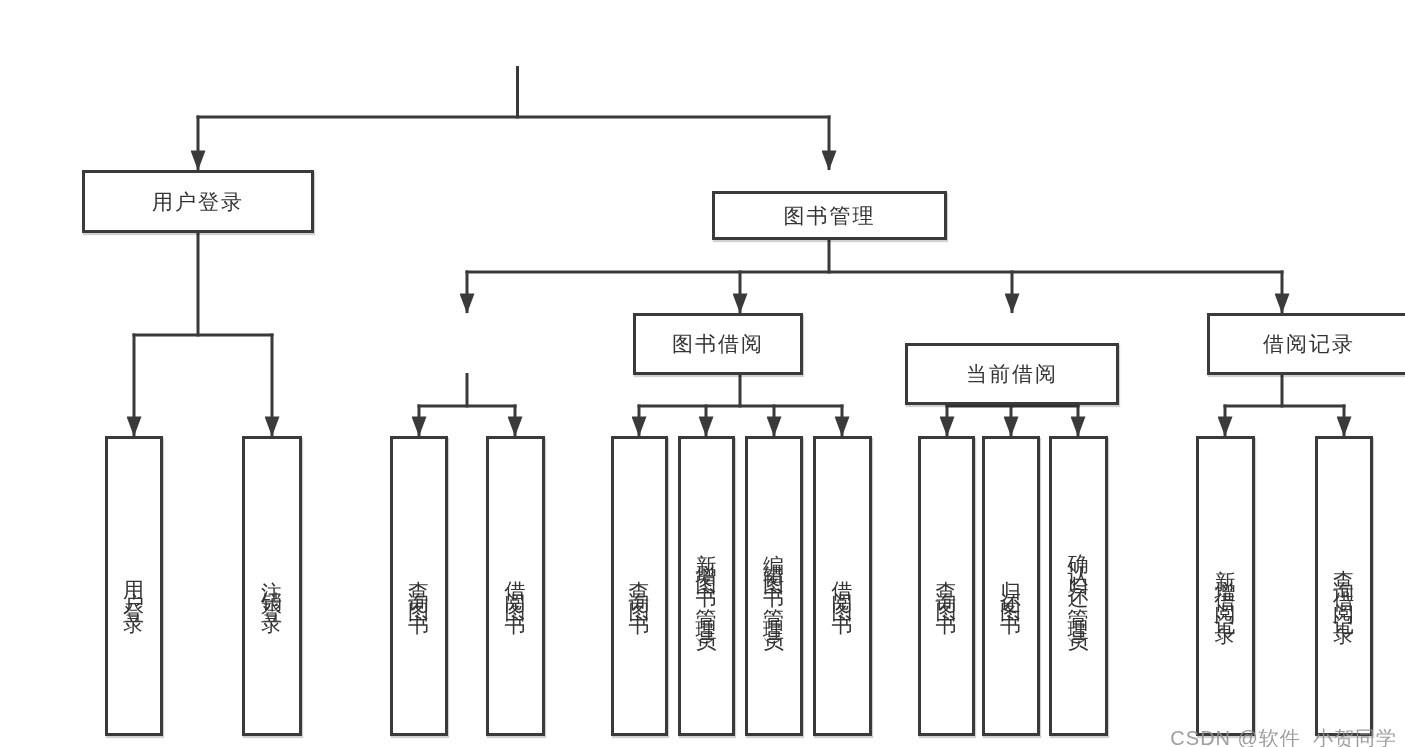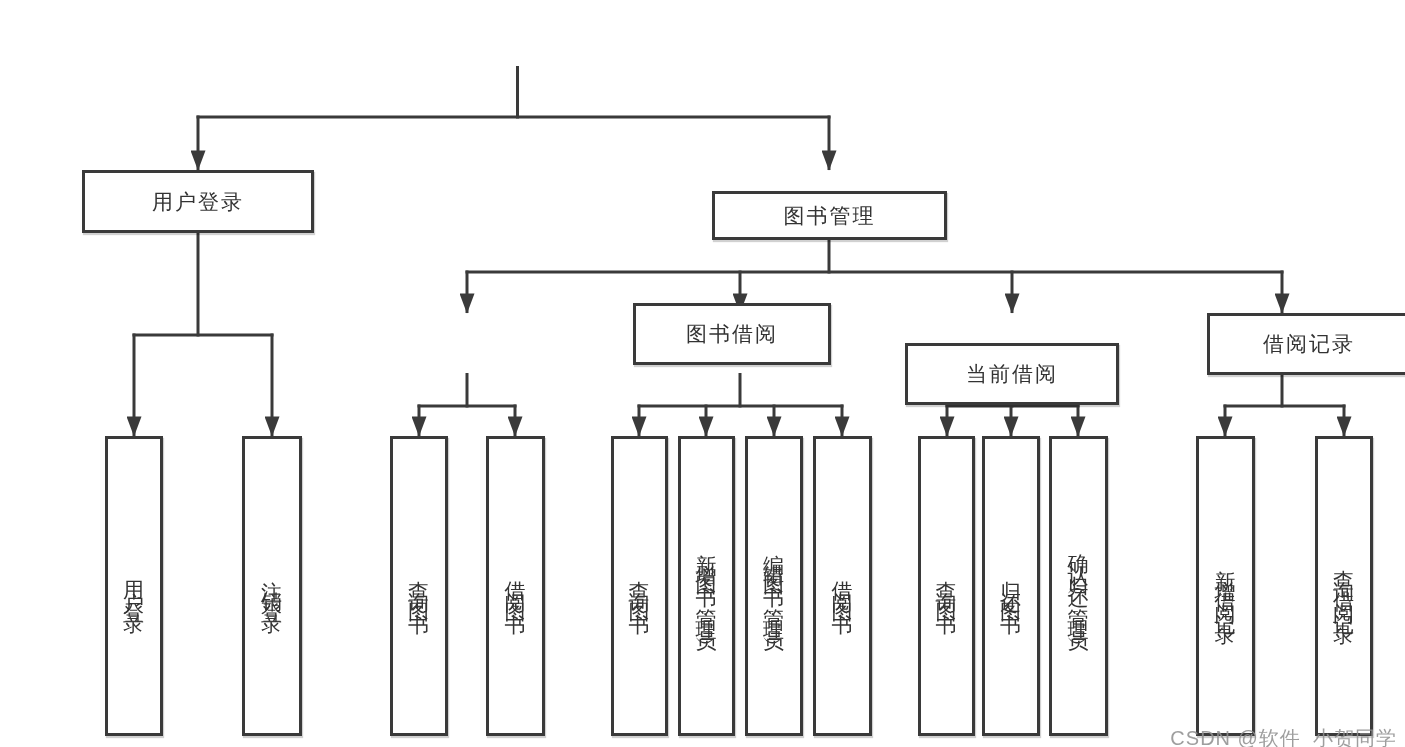--- a/index.html
+++ b/index.html
@@ -106,21 +106,21 @@
   </svg>
 
 
   <div class="box" style="left:82px; top:170px; width:232px; height:63px;">
     <span>用户登录</span>
   </div>
   <div class="box" style="left:712px; top:170px; width:235px; height:49px;margin-top:21px;">
     <span>图书管理</span>
   </div>
 
-  <div class="box" style="left:633px; top:303px; width:198px; height:62px;">
+  <div class="box" style="left:633px; top:313px; width:170px; height:62px;">
     <span>图书借阅</span>
   </div>
   <div class="box" style="left:905px; top:313px; width:214px; height:62px;margin-top:30px;">
     <span>当前借阅</span>
   </div>
   <div class="box" style="left:1175px; top:313px; width:204px; height:62px;margin-left:32px;">
     <span>借阅记录</span>
   </div>
 
   <div class="box" style="left:105px; top:436px; width:58px; height:300px;">

